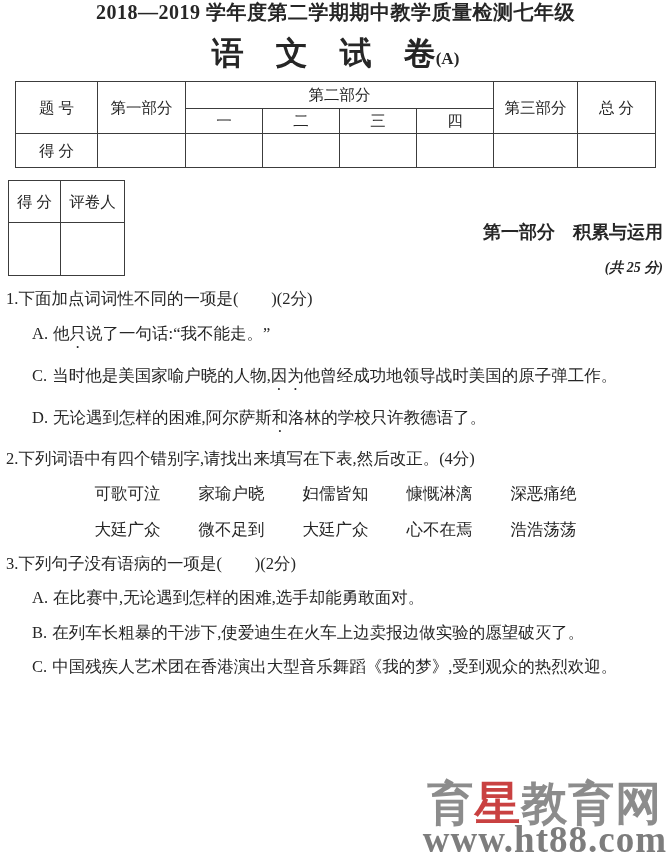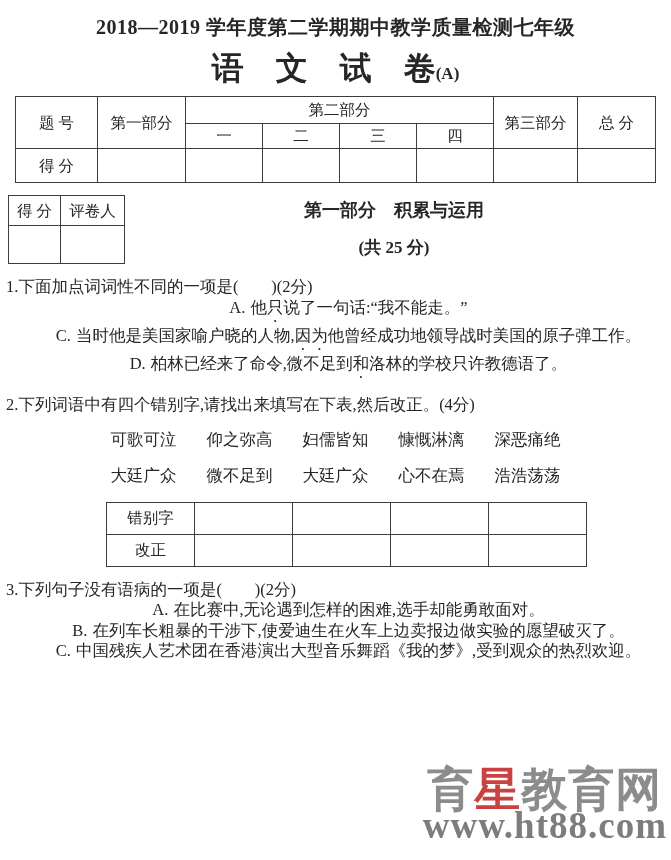--- a/index.html
+++ b/index.html
@@ -3,62 +3,62 @@
 <meta charset="utf-8">
 <style>
   html,body { margin:0; padding:0; }
   body {
     width:671px; height:860px; position:relative; overflow:hidden;
     background:#ffffff; color:#262626;
     font-family:"Liberation Serif","DejaVu Serif",serif;
     line-height:1.25;
   }
   
-  .title1 { margin-top:15px; text-align:center; font-size:20px; font-weight:600; letter-spacing:0.5px; }
+  .title1 { text-align:center; font-size:20px; font-weight:600; letter-spacing:0.5px; }
   .title2 { margin-top:8px; text-align:center; font-size:32px; font-weight:700; }
   .title2 .suffix { font-size:17px; font-weight:600; }
   
   table { border-collapse:collapse; }
   .score-table {
     width:640px; margin:8px 0 0 15px; table-layout:fixed;
     text-align:center; font-size:15.5px; border:1.5px solid #3c3c3c;
   }
   .score-table td { border:1px solid #3c3c3c; padding:0; }
   .score-table tr.r1 td { height:26px; }
   .score-table tr.r2 td { height:24px; }
   .score-table tr.r3 td { height:33px; }
   
   .section-row { display:flex; margin:12px 8px 0 8px; }
   .grader-table { table-layout:fixed; text-align:center; font-size:15.5px; border:1.5px solid #3c3c3c; }
   .grader-table td { border:1px solid #3c3c3c; padding:0 4px; }
   .grader-table tr.gr1 td { height:29px; }
   .grader-table tr.gr2 td { height:37px; }
-  .section-head { flex:1; text-align:center; padding-top:4px; }
+  .section-head { flex:1; text-align:right; padding-top:4px;margin-top:37px; }
   .section-head .t { font-size:18px; font-weight:700; }
-  .section-head .p { font-size:17px; font-weight:600; margin-top:15px; }
+  .section-head .p { font-size:14px; font-weight:600; margin-top:15px;font-style:italic; }
   
   .questions { margin:0 6px 0 6px; font-size:16.5px; }
   .stem { margin-top:13px; white-space:nowrap; }
-  .option { padding-left:26px; white-space:nowrap;text-align:center; }
+  .option { margin-top:14px; padding-left:26px; white-space:nowrap; }
   .option .lbl { margin-right:5px; }
   .dotted {
     -webkit-text-emphasis:filled dot #262626;
     -webkit-text-emphasis-position:under left;
     text-emphasis:filled dot #262626;
     text-emphasis-position:under left;
   }
-  .words { display:flex; justify-content:center; gap:30px; margin-top:15px; white-space:nowrap; }
+  .words { display:flex; justify-content:center; gap:38px; margin-top:15px; white-space:nowrap; }
   .q2-table {
     margin:15px 0 0 100px; table-layout:fixed; text-align:center;
     font-size:15.5px; border:1.5px solid #3c3c3c;
   }
   .q2-table td { border:1px solid #3c3c3c; height:31px; padding:0; }
   
   .watermark {
-    position:absolute; right:4px; bottom:16px; text-align:center;
+    position:absolute; right:4px; bottom:2px; text-align:center;
     line-height:1; pointer-events:none; z-index:5;
   }
   .wm-brand { font-size:46px; font-weight:700; color:rgba(108,108,108,0.78); letter-spacing:1px; }
   .wm-brand .red { color:rgba(192,32,32,0.85); }
   .wm-url { font-size:37px; font-weight:700; color:rgba(96,96,96,0.82); margin-top:-6px; letter-spacing:1px; }
 </style>
 </head>
 <body>
 
 <div class="title1">2018—2019 学年度第二学期期中教学质量检测七年级</div>
@@ -131,65 +131,40 @@
 
   <div class="q1">
     <div class="stem">1.下面加点词词性不同的一项是(　　)(2分)</div>
     <div class="option">
       <span class="lbl">A.</span><span>他</span><span class="dotted">只</span><span>说了一句话:“我不能走。”</span>
     </div>
     <div class="option">
       <span class="lbl">C.</span><span>当时他是美国家喻户晓的人物,</span><span class="dotted">因为</span><span>他曾经成功地领导战时美国的原子弹工作。</span>
     </div>
     <div class="option">
-      <span class="lbl">D.</span><span>柏林已经来了命令,微不足到</span><span class="dotted">和</span><span>洛林的学校只许教德语了。</span>
+      <span class="lbl">D.</span><span>无论遇到怎样的困难,阿尔萨斯</span><span class="dotted">和</span><span>洛林的学校只许教德语了。</span>
     </div>
   </div>
 
   <div class="q2">
     <div class="stem">2.下列词语中有四个错别字,请找出来填写在下表,然后改正。(4分)</div>
     <div class="words">
       <span>可歌可泣</span>
-      <span>仰之弥高</span>
+      <span>家瑜户晓</span>
       <span>妇儒皆知</span>
       <span>慷慨淋漓</span>
       <span>深恶痛绝</span>
     </div>
     <div class="words">
       <span>大廷广众</span>
       <span>微不足到</span>
       <span>大廷广众</span>
       <span>心不在焉</span>
       <span>浩浩荡荡</span>
     </div>
-    <table class="q2-table">
-      <colgroup>
-          <col style="width:88px">
-          <col style="width:98px">
-          <col style="width:98px">
-          <col style="width:98px">
-          <col style="width:98px">
-        </colgroup>
-      <tbody>
-          <tr>
-        <td>错别字</td>
-        <td></td>
-        <td></td>
-        <td></td>
-        <td></td>
-      </tr>
-      <tr>
-        <td>改正</td>
-        <td></td>
-        <td></td>
-        <td></td>
-        <td></td>
-      </tr>
-    </tbody>
-      </table>
   </div>
 
   <div class="q3">
     <div class="stem">3.下列句子没有语病的一项是(　　)(2分)</div>
     <div class="option">
       <span class="lbl">A.</span><span>在比赛中,无论遇到怎样的困难,选手却能勇敢面对。</span>
     </div>
     <div class="option">
       <span class="lbl">B.</span><span>在列车长粗暴的干涉下,使爱迪生在火车上边卖报边做实验的愿望破灭了。</span>
     </div>

